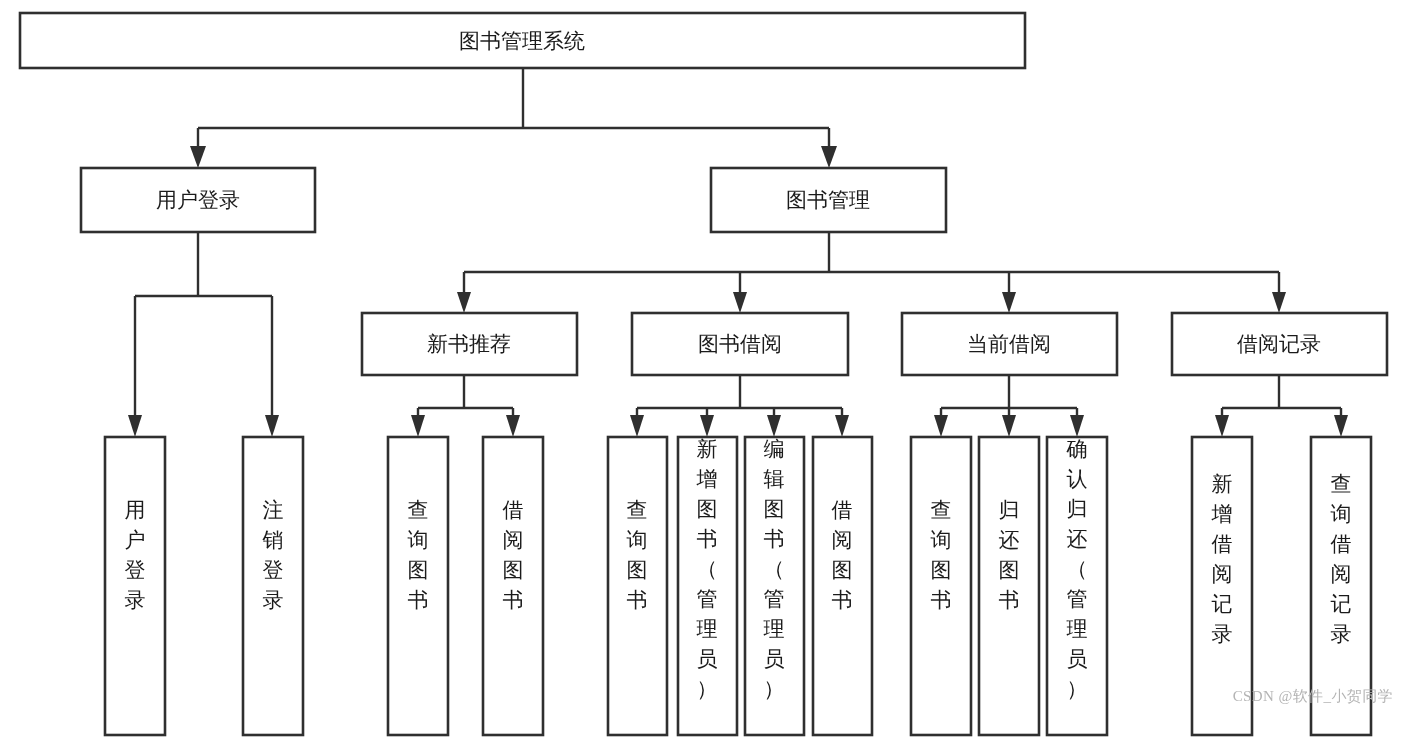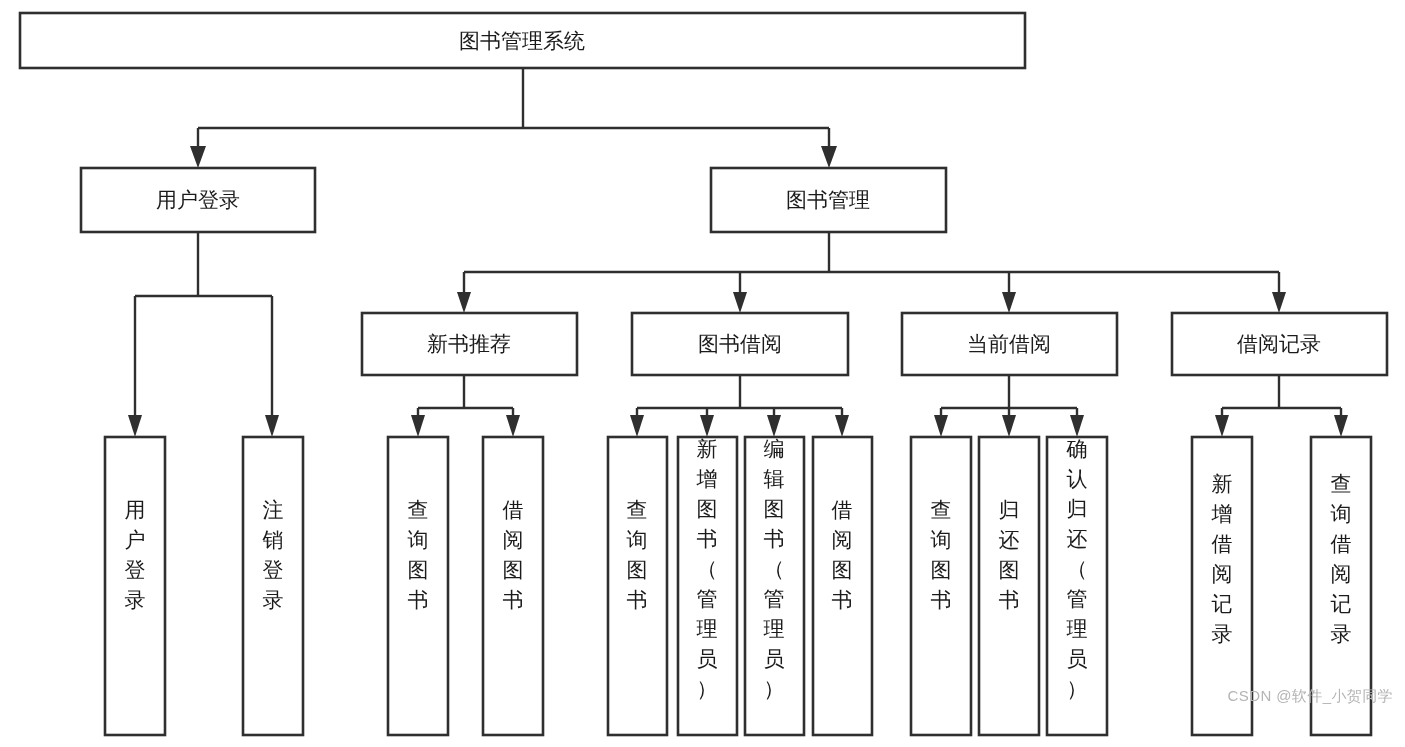--- a/index.html
+++ b/index.html
@@ -51,21 +51,21 @@
   .node-label-v {
     font-family: "DejaVu Sans", "Liberation Sans", sans-serif;
     font-size: 21px;
     fill: #1b1b1b;
     text-anchor: middle;
   }
   .watermark {
     position: absolute;
     right: 12px;
     bottom: 6px;
-    font-family: Liberation Sans, sans-serif;
+    font-family: Liberation Serif, serif;
     font-size: 15px;
     color: #b4b4b4;
     letter-spacing: 0.4px;
     white-space: nowrap;
     user-select: none;
   }
 </style>
 </head>
 <body>
 

